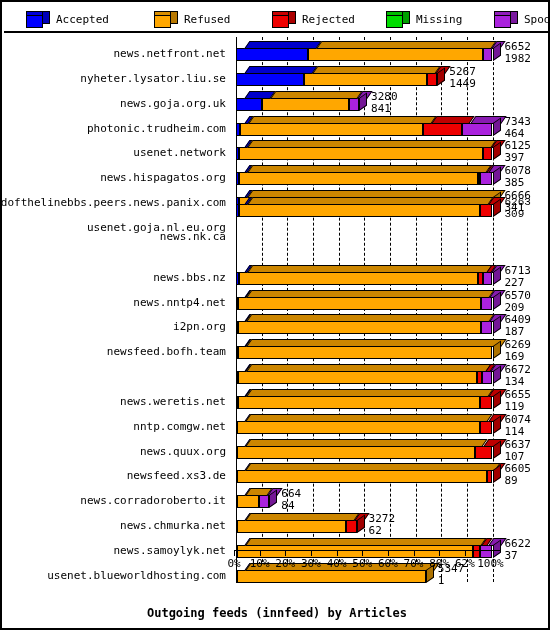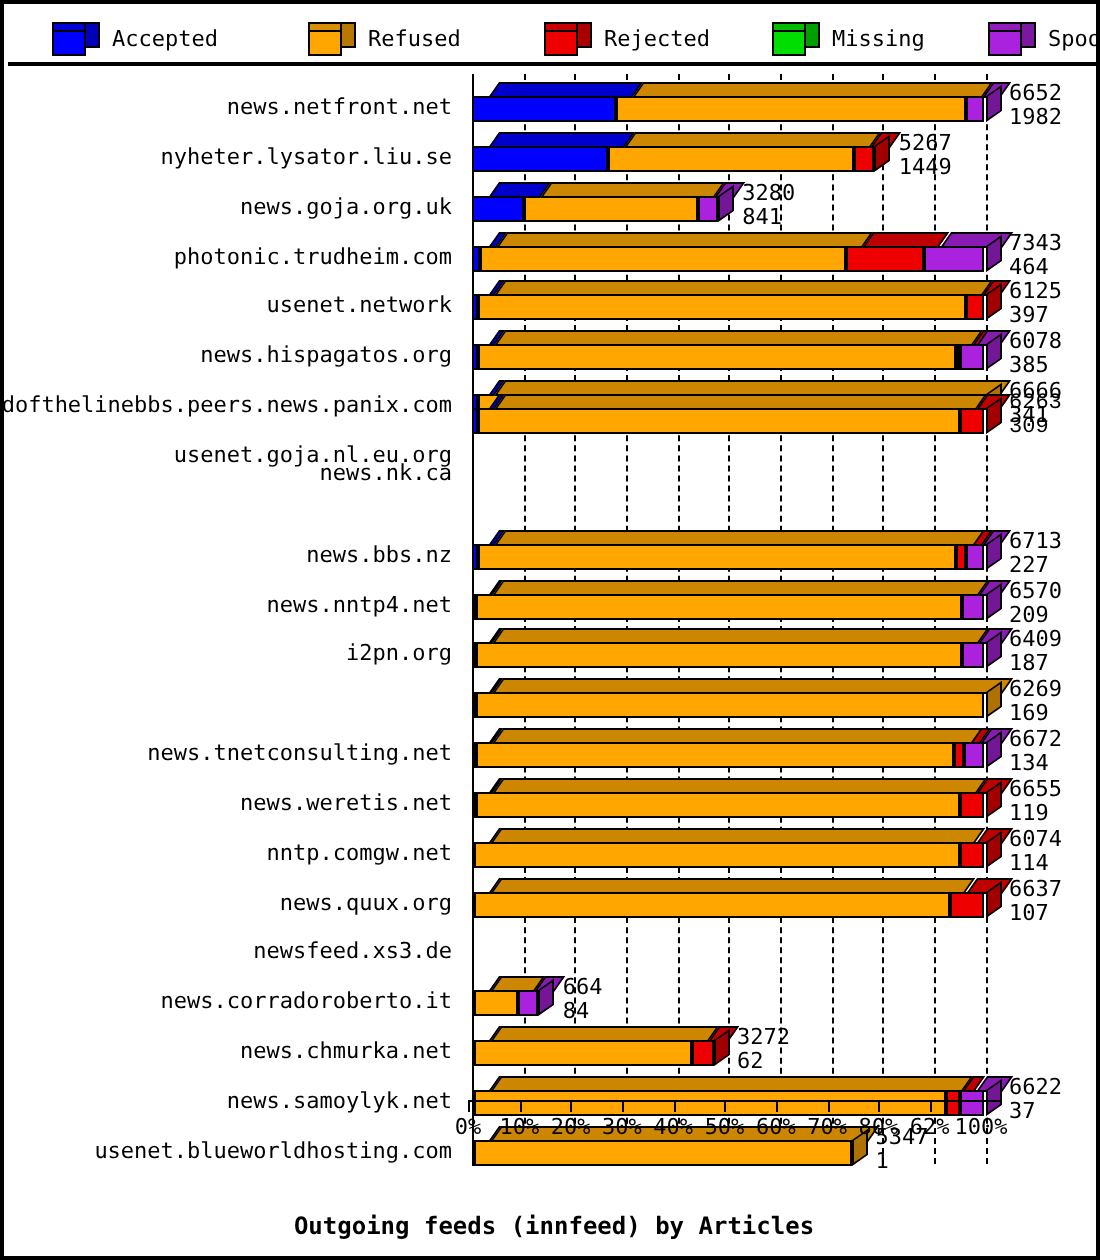--- a/index.html
+++ b/index.html
@@ -96,21 +96,21 @@
         <div class="ylab" style="top: 64.7px;">news.goja.org.uk</div>
         <div class="ylab" style="top: 89.55px;">photonic.trudheim.com</div>
         <div class="ylab" style="top: 114.4px;">usenet.network</div>
         <div class="ylab" style="top: 139.25px;">news.hispagatos.org</div>
         <div class="ylab" style="top: 164.1px;">endofthelinebbs.peers.news.panix.com</div>
         <div class="ylab" style="top: 188.95px;">usenet.goja.nl.eu.org</div>
         <div class="ylab" style="top: 198px; margin-left: 16px;">news.nk.ca</div>
         <div class="ylab" style="top: 238.65px;">news.bbs.nz</div>
         <div class="ylab" style="top: 263.5px;">news.nntp4.net</div>
         <div class="ylab" style="top: 288.35px;">i2pn.org</div>
-        <div class="ylab" style="top: 338.05px;">news.tnetconsulting.net</div>
+        <div class="ylab" style="top: 313.2px;">newsfeed.bofh.team</div>
         <div class="ylab" style="top: 362.9px;">news.weretis.net</div>
         <div class="ylab" style="top: 387.75px;">nntp.comgw.net</div>
         <div class="ylab" style="top: 412.6px;">news.quux.org</div>
         <div class="ylab" style="top: 437.45px;">newsfeed.xs3.de</div>
         <div class="ylab" style="top: 462.3px;">news.corradoroberto.it</div>
         <div class="ylab" style="top: 487.15px;">news.chmurka.net</div>
         <div class="ylab" style="top: 512px;">news.samoylyk.net</div>
         <div class="ylab" style="top: 536.85px;">usenet.blueworldhosting.com</div>
       </div>
     <div id="axes">
@@ -328,20 +328,33 @@
           <div class="seg" style="left: 4px; width: 2px; background: rgb(0, 0, 255);"></div>
           <div class="segtop" style="left: 12px; width: 2px; background: rgb(0, 0, 204);"></div>
           <div class="seg" style="left: 5.2825px; width: 237.262px; background: rgb(255, 167, 0);"></div>
           <div class="segtop" style="left: 13.2825px; width: 237.262px; background: rgb(204, 134, 0);"></div>
           <div class="seg" style="left: 242.545px; width: 17.955px; background: rgb(238, 0, 0);"></div>
           <div class="segtop" style="left: 250.545px; width: 17.955px; background: rgb(190, 0, 0);"></div>
           <div class="segside" style="left: 260.5px; top: 7px; background: rgb(162, 0, 0);"></div>
           <div class="vals" style="left: 272.5px; top: 0px;">
             <div>6637</div>
             <div>107</div>
+          </div>
+        </div>
+        <div class="row" style="top: 430.45px; width: 318px;">
+          <div class="seg" style="left: 4px; width: 2px; background: rgb(0, 0, 255);"></div>
+          <div class="segtop" style="left: 12px; width: 2px; background: rgb(0, 0, 204);"></div>
+          <div class="seg" style="left: 5.2825px; width: 250.088px; background: rgb(255, 167, 0);"></div>
+          <div class="segtop" style="left: 13.2825px; width: 250.088px; background: rgb(204, 134, 0);"></div>
+          <div class="seg" style="left: 255.37px; width: 5.13px; background: rgb(238, 0, 0);"></div>
+          <div class="segtop" style="left: 263.37px; width: 5.13px; background: rgb(190, 0, 0);"></div>
+          <div class="segside" style="left: 260.5px; top: 7px; background: rgb(162, 0, 0);"></div>
+          <div class="vals" style="left: 272.5px; top: 0px;">
+            <div>6605</div>
+            <div>89</div>
           </div>
         </div>
         <div class="row" style="top: 455.3px; width: 318px;">
           <div class="seg" style="left: 4px; width: 2px; background: rgb(0, 0, 255);"></div>
           <div class="segtop" style="left: 12px; width: 2px; background: rgb(0, 0, 204);"></div>
           <div class="seg" style="left: 5.026px; width: 22.059px; background: rgb(255, 167, 0);"></div>
           <div class="segtop" style="left: 13.026px; width: 22.059px; background: rgb(204, 134, 0);"></div>
           <div class="seg" style="left: 27.085px; width: 10.26px; background: rgb(170, 34, 221);"></div>
           <div class="segtop" style="left: 35.085px; width: 10.26px; background: rgb(136, 27, 177);"></div>
           <div class="segside" style="left: 37.345px; top: 7px; background: rgb(116, 23, 150);"></div>

